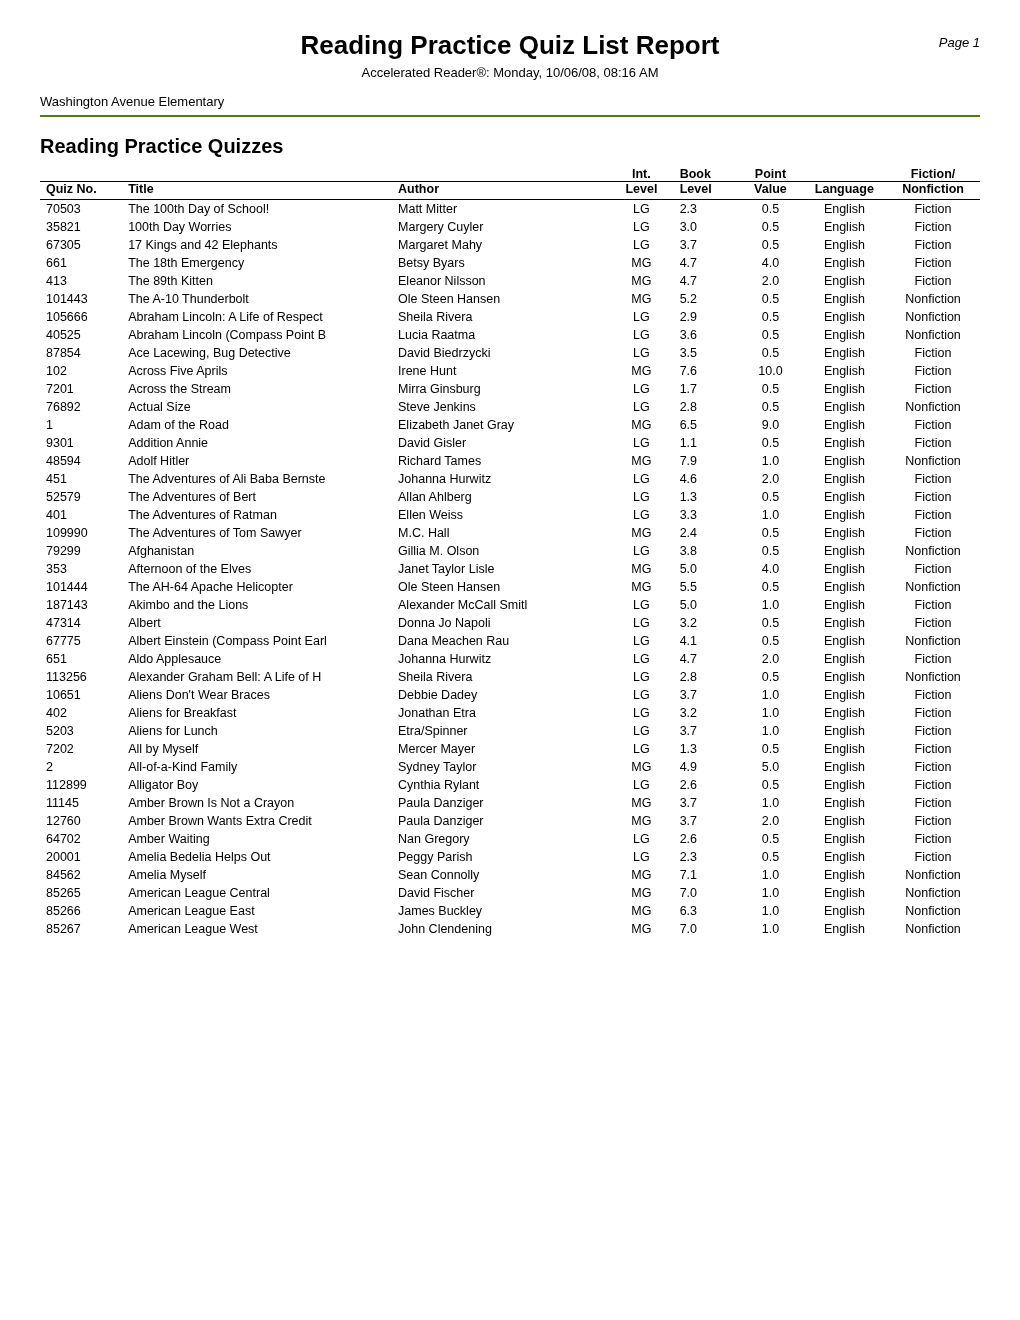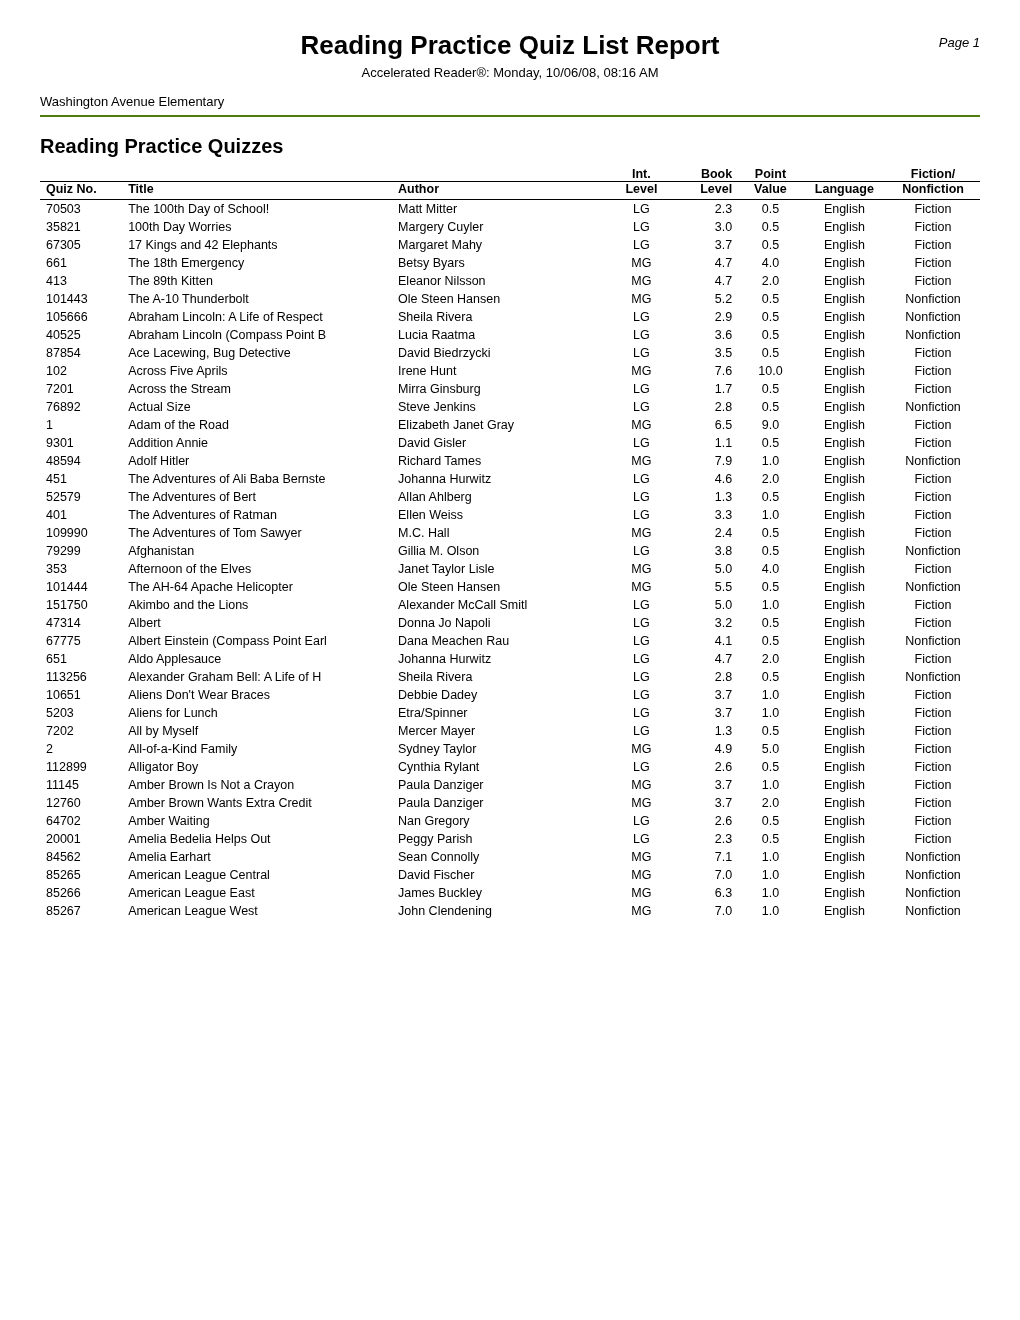--- a/index.html
+++ b/index.html
@@ -68,21 +68,21 @@
       padding-top: 0;
     }
     tbody tr td {
       padding: 2px 6px;
       vertical-align: top;
     }
     .col-quizno { width: 70px; }
     .col-title { width: 230px; margin-left: 16px; }
     .col-author { width: 185px; }
     .col-intlevel { width: 55px; text-align: center; }
-    .col-booklevel { width: 55px; text-align: right; }
+    .col-booklevel { width: 55px; text-align: left; }
     .col-pointvalue { width: 55px; text-align: center; }
     .col-language { width: 70px; text-align: center; }
     .col-fiction { width: 80px; text-align: center; }
     th.col-quizno { text-align: left; }
   </style>
 </head>
 <body>
 
 <div class="header">
   <h1>Reading Practice Quiz List Report</h1>
@@ -332,21 +332,21 @@
         <td class="col-quizno">101444</td>
         <td class="col-title">The AH-64 Apache Helicopter</td>
         <td class="col-author">Ole Steen Hansen</td>
         <td class="col-intlevel">MG</td>
         <td class="col-booklevel">5.5</td>
         <td class="col-pointvalue">0.5</td>
         <td class="col-language">English</td>
         <td class="col-fiction">Nonfiction</td>
       </tr>
       <tr>
-        <td class="col-quizno">151750</td>
+        <td class="col-quizno">187143</td>
         <td class="col-title">Akimbo and the Lions</td>
         <td class="col-author">Alexander McCall Smitl</td>
         <td class="col-intlevel">LG</td>
         <td class="col-booklevel">5.0</td>
         <td class="col-pointvalue">1.0</td>
         <td class="col-language">English</td>
         <td class="col-fiction">Fiction</td>
       </tr>
       <tr>
         <td class="col-quizno">47314</td>
@@ -392,20 +392,30 @@
         <td class="col-quizno">10651</td>
         <td class="col-title">Aliens Don't Wear Braces</td>
         <td class="col-author">Debbie Dadey</td>
         <td class="col-intlevel">LG</td>
         <td class="col-booklevel">3.7</td>
         <td class="col-pointvalue">1.0</td>
         <td class="col-language">English</td>
         <td class="col-fiction">Fiction</td>
       </tr>
       <tr>
+        <td class="col-quizno">402</td>
+        <td class="col-title">Aliens for Breakfast</td>
+        <td class="col-author">Jonathan Etra</td>
+        <td class="col-intlevel">LG</td>
+        <td class="col-booklevel">3.2</td>
+        <td class="col-pointvalue">1.0</td>
+        <td class="col-language">English</td>
+        <td class="col-fiction">Fiction</td>
+      </tr>
+      <tr>
         <td class="col-quizno">5203</td>
         <td class="col-title">Aliens for Lunch</td>
         <td class="col-author">Etra/Spinner</td>
         <td class="col-intlevel">LG</td>
         <td class="col-booklevel">3.7</td>
         <td class="col-pointvalue">1.0</td>
         <td class="col-language">English</td>
         <td class="col-fiction">Fiction</td>
       </tr>
       <tr>
@@ -473,21 +483,21 @@
         <td class="col-title">Amelia Bedelia Helps Out</td>
         <td class="col-author">Peggy Parish</td>
         <td class="col-intlevel">LG</td>
         <td class="col-booklevel">2.3</td>
         <td class="col-pointvalue">0.5</td>
         <td class="col-language">English</td>
         <td class="col-fiction">Fiction</td>
       </tr>
       <tr>
         <td class="col-quizno">84562</td>
-        <td class="col-title">Amelia Earhart</td>
+        <td class="col-title">Amelia Myself</td>
         <td class="col-author">Sean Connolly</td>
         <td class="col-intlevel">MG</td>
         <td class="col-booklevel">7.1</td>
         <td class="col-pointvalue">1.0</td>
         <td class="col-language">English</td>
         <td class="col-fiction">Nonfiction</td>
       </tr>
       <tr>
         <td class="col-quizno">85265</td>
         <td class="col-title">American League Central</td>

